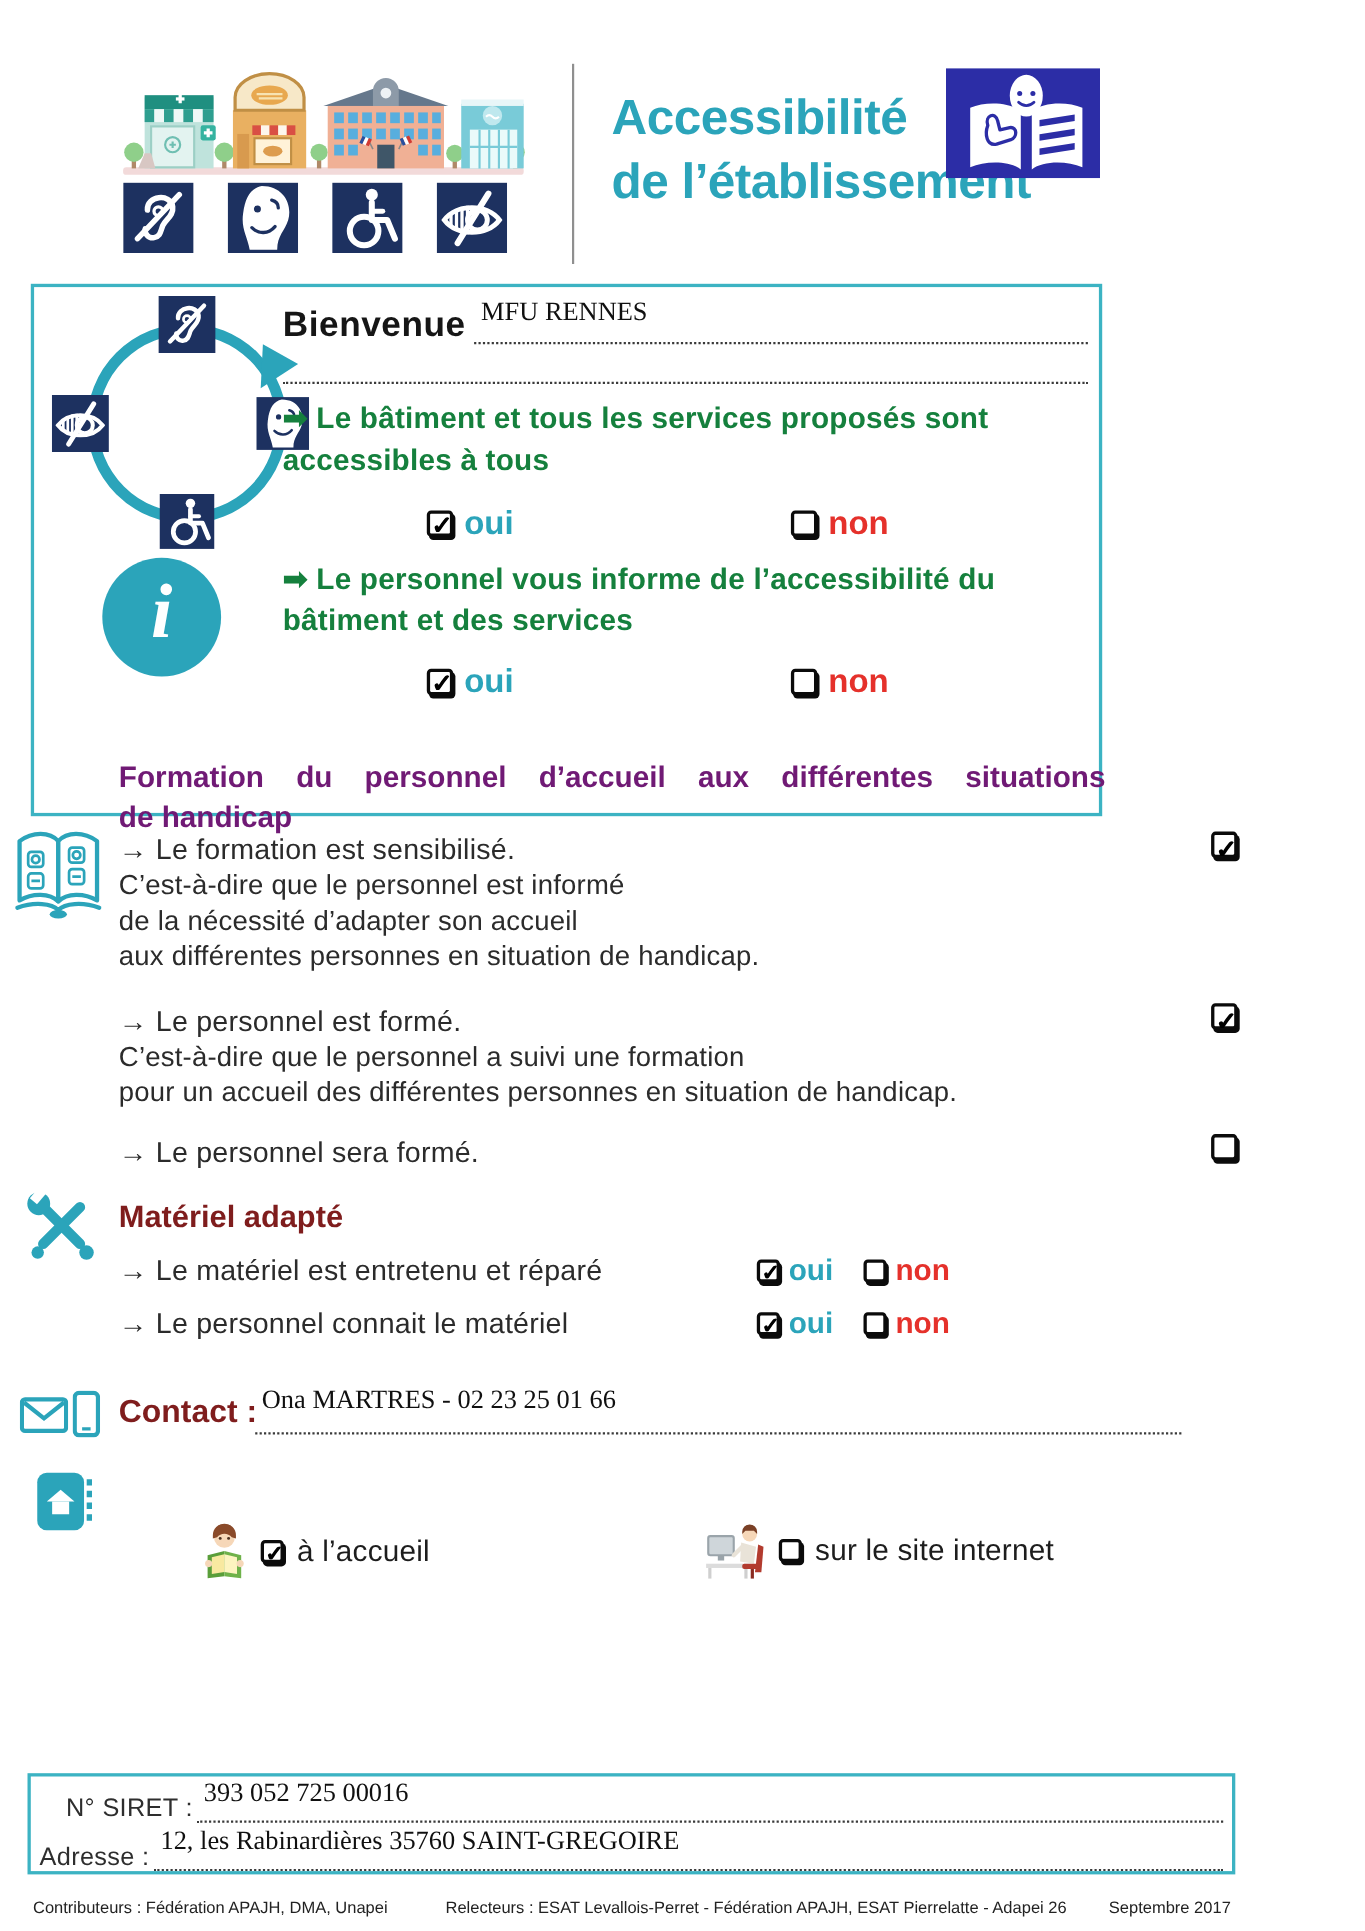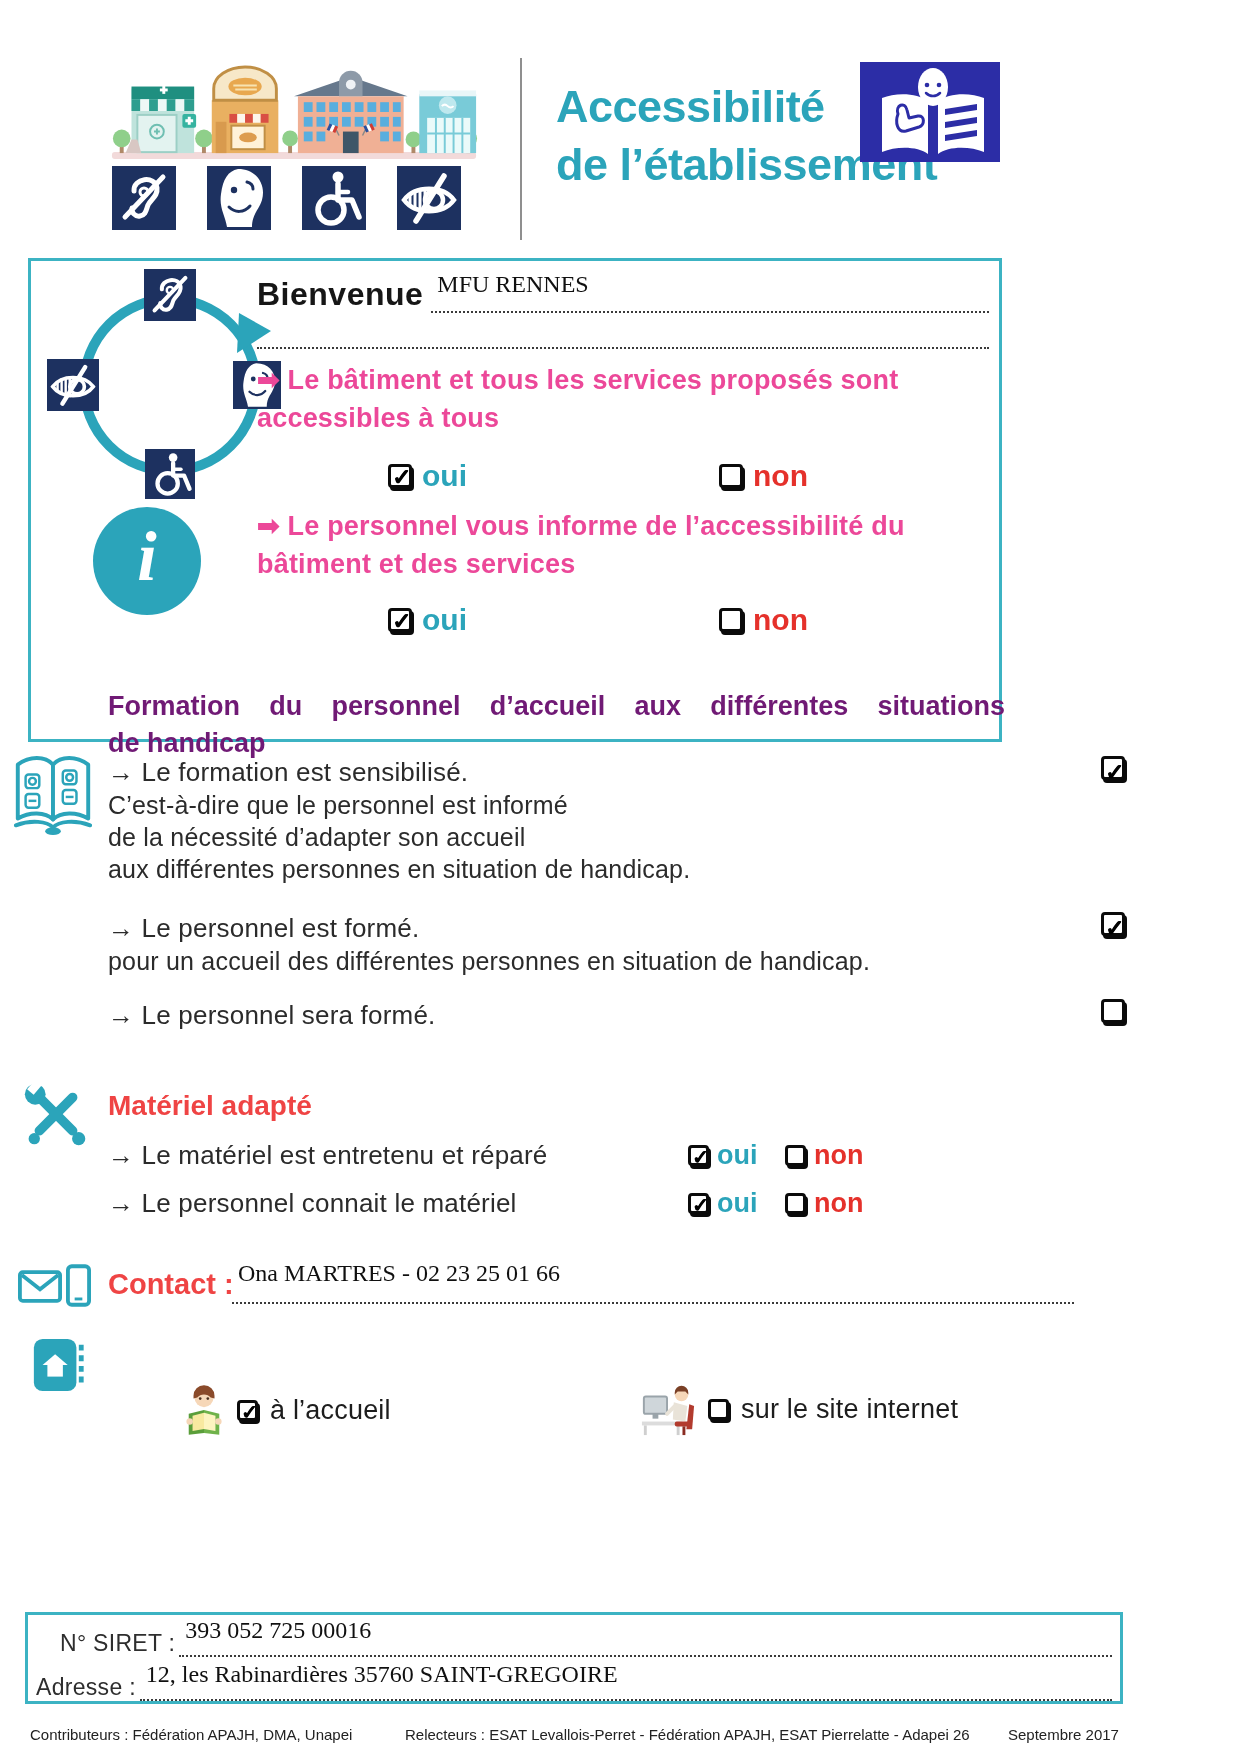--- a/index.html
+++ b/index.html
@@ -16,21 +16,21 @@
 
   
   .welcome-box { position:absolute; left:28px; top:258px; width:974px; height:484px; border:3px solid #3cb3c3; background:#fff; }
   .cycle { position:absolute; left:16px; top:8px; }
   .welcome-row { position:absolute; left:226px; top:10px; right:10px; display:flex; align-items:flex-end; }
   .bienvenue { font-size:32px; font-weight:bold; color:#161616; letter-spacing:0.5px; }
   .entry-line { border-bottom:2px dotted #3a3a3a; }
   .welcome-row .entry-line { flex:1; margin-left:8px; height:42px; }
   .entry-val { font-family:"Liberation Serif", serif; font-size:24px; color:#101010; padding-left:6px; }
   .welcome-line2 { position:absolute; left:226px; right:10px; top:60px; height:28px; }
-  .q { position:absolute; left:226px; width:764px; color:#ec4899; font-size:27px; font-weight:bold; line-height:38px; letter-spacing:0.2px; }
+  .q { position:absolute; left:226px; width:764px; color:#15803d; font-size:27px; font-weight:bold; line-height:38px; letter-spacing:0.2px; }
   .q.q1 { top:100px; }
   .q.q2 { top:246px; }
   .ansrow { position:absolute; left:0; width:100%; height:42px; }
   .ansrow.r1 { top:198px; }
   .ansrow.r2 { top:342px; }
   .ans { position:absolute; display:flex; align-items:center; gap:10px; }
   .ans.pos-oui { left:357px; }
   .ans.pos-non { left:688px; }
   .oui-txt { color:#2ba4ba; font-size:30px; font-weight:bold; }
   .non-txt { color:#e5312b; font-size:30px; font-weight:bold; }
@@ -48,21 +48,21 @@
   .book-icon { position:absolute; left:8px; top:60px; }
   .f-heading { position:absolute; left:108px; top:0; width:897px; color:#701a75; font-size:27px; font-weight:bold; line-height:37px; }
   .f-heading .l1 { text-align:justify; text-align-last:justify; }
   .f-body { position:absolute; left:108px; top:68px; width:1017px; color:#2b2b2b; font-size:25px; line-height:32px; letter-spacing:0.2px; }
   .f-title-row { display:flex; justify-content:space-between; align-items:flex-start; font-size:26px; line-height:33px; }
   .f-gap1 { height:27px; } .f-gap2 { height:22px; }
 
   
   .materiel { position:absolute; left:0; top:1082px; width:1241px; height:176px; }
   .tools-icon { position:absolute; left:22px; top:0; }
-  .sec-heading { color:#ef4444; font-size:28px; font-weight:bold; }
+  .sec-heading { color:#7f1d1d; font-size:28px; font-weight:bold; }
   .materiel .sec-heading { position:absolute; left:108px; top:8px; }
   .m-row { position:absolute; left:0; width:100%; height:36px; }
   .m-row.r1 { top:58px; } .m-row.r2 { top:106px; }
   .m-label { position:absolute; left:108px; font-size:26px; color:#2b2b2b; letter-spacing:0.2px; }
   .m-ans { position:absolute; display:flex; align-items:center; gap:8px; }
   .m-ans.a-oui { left:688px; }
   .m-ans.a-non { left:785px; }
   .m-ans .oui-txt, .m-ans .non-txt { font-size:27px; }
 
   
@@ -349,20 +349,21 @@
         <span class="cb big checked"></span>
       </div>
       <div>C’est-à-dire que le personnel est informé</div>
       <div>de la nécessité d’adapter son accueil</div>
       <div>aux différentes personnes en situation de handicap.</div>
       <div class="f-gap1"></div>
       <div class="f-title-row">
         <span>→ Le personnel est formé.</span>
         <span class="cb big checked"></span>
       </div>
+      <div>C’est-à-dire que le personnel a suivi une formation</div>
       <div>pour un accueil des différentes personnes en situation de handicap.</div>
       <div class="f-gap2"></div>
       <div class="f-title-row">
         <span>→ Le personnel sera formé.</span>
         <span class="cb big"></span>
       </div>
     </div>
   </section>
 
   <section class="materiel">

